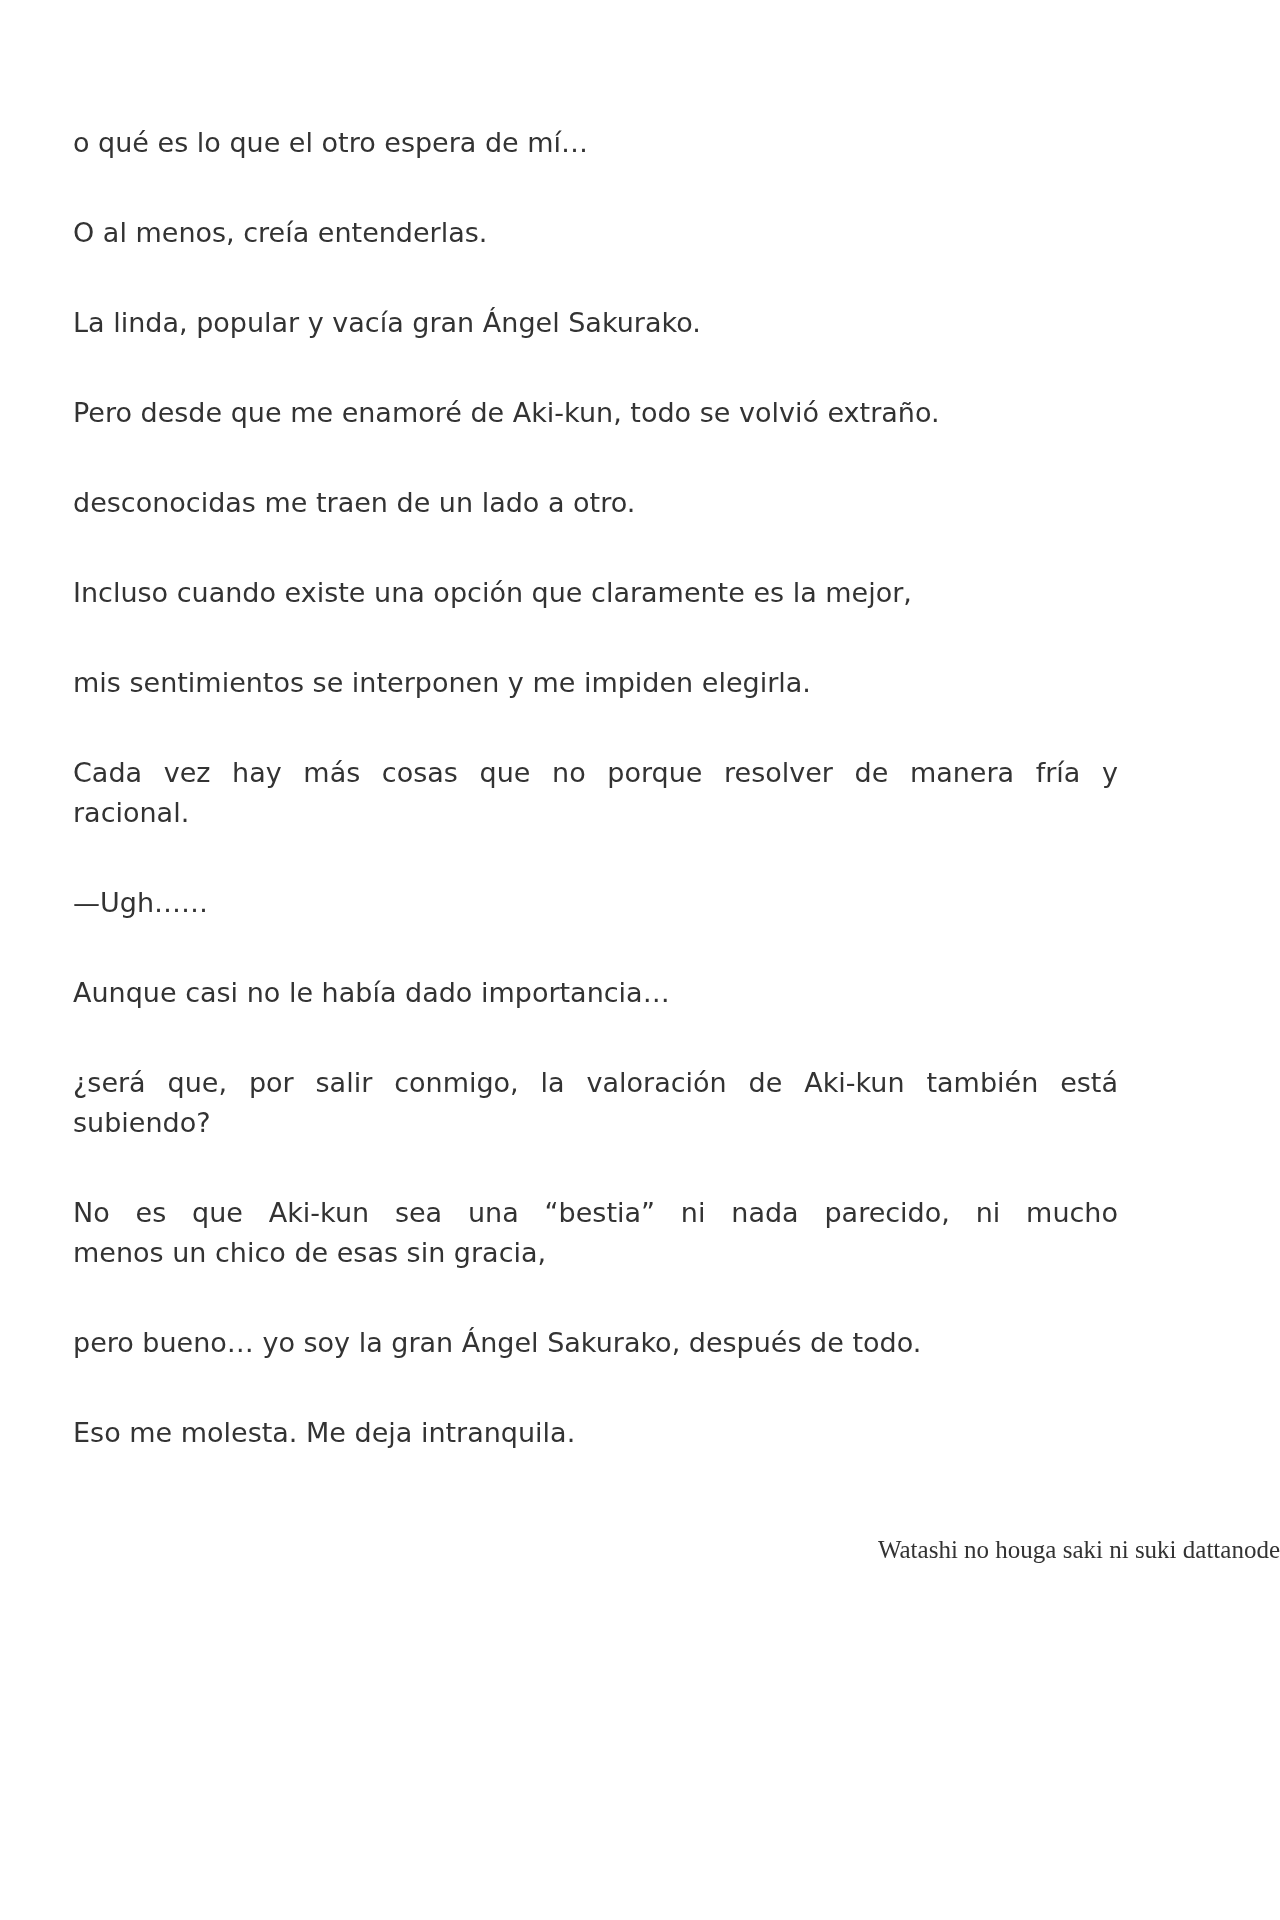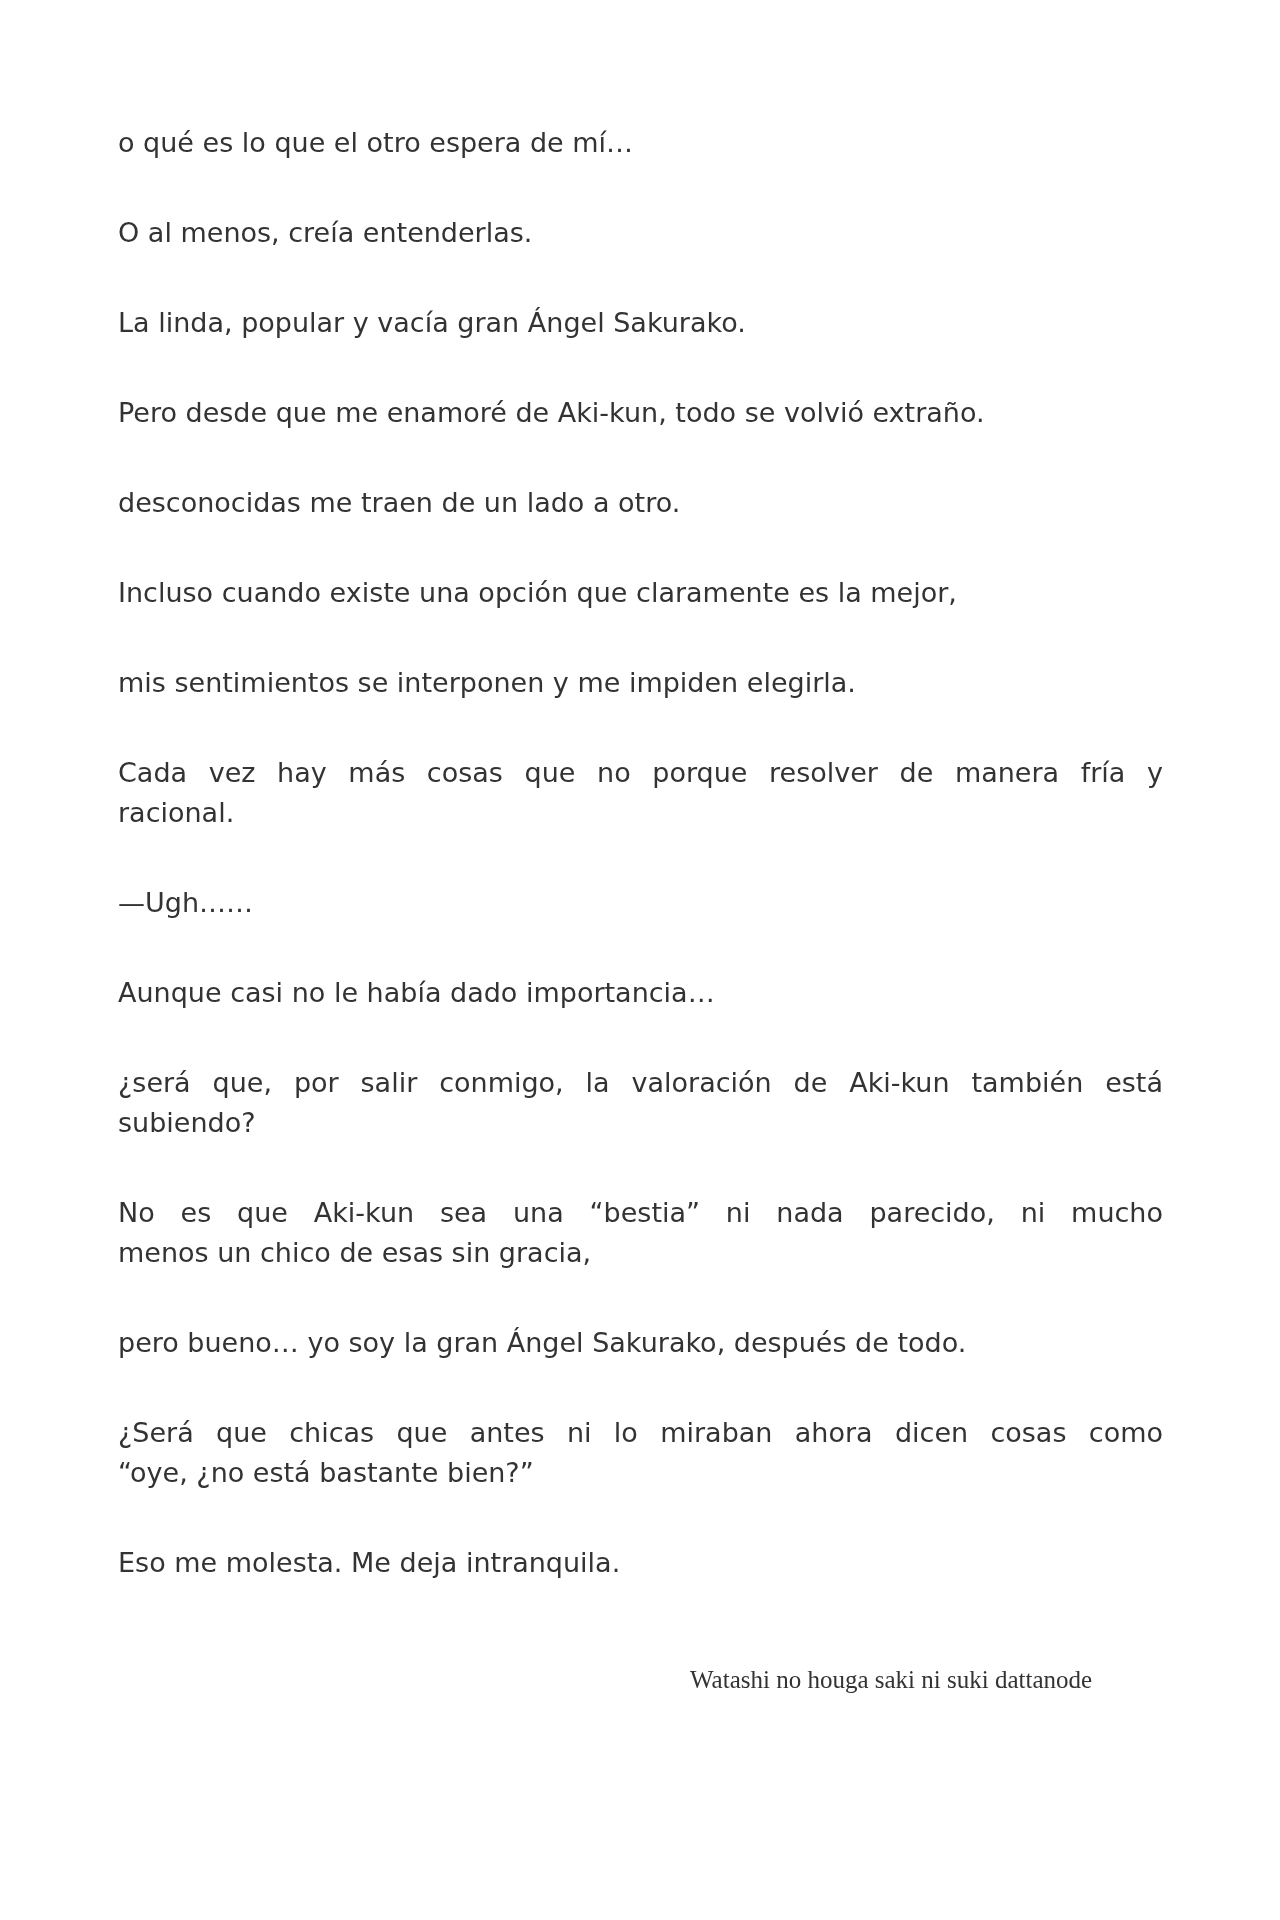--- a/index.html
+++ b/index.html
@@ -9,42 +9,42 @@
   }
   body {
     width: 1280px;
     height: 1920px;
     position: relative;
     font-family: "DejaVu Sans", sans-serif;
     color: #333333;
     overflow: hidden;
   }
   .content {
-    margin-left: 118px;
+    margin-left: 73px;
     width: 1045px;
     padding-top: 123px;
   }
   p.para {
     margin: 0 0 50px 0;
     font-size: 27px;
     line-height: 40px;
     font-weight: 400;
   }
   .tline {
     display: block;
     text-align: left;
   }
   .tline.just {
     text-align: justify;
     text-align-last: justify;
   }
   .footer {
     width: 590px;
     margin: 80px 0 0 auto;
-    text-align: left;
+    text-align: right;
     font-family: "Liberation Serif", serif;
     font-size: 25px;
     line-height: 34px;
     color: #333333;
   }
   .footer .footer-line {
     display: block;
   }
 </style>
 </head>
@@ -87,23 +87,19 @@
       <span class="tline">subiendo?</span>
     </p>
     <p class="para">
       <span class="tline just">No es que Aki-kun sea una “bestia” ni nada parecido, ni mucho</span>
       <span class="tline">menos un chico de esas sin gracia,</span>
     </p>
     <p class="para">
       <span class="tline">pero bueno… yo soy la gran Ángel Sakurako, después de todo.</span>
     </p>
     <p class="para">
-      <span class="tline just">¿Será que chicas que antes ni lo miraban ahora dicen cosas como</span>
-      <span class="tline">“oye, ¿no está bastante bien?”</span>
-    </p>
-    <p class="para">
       <span class="tline">Eso me molesta. Me deja intranquila.</span>
     </p>
   </div>
 
 <div class="footer">
   <span class="footer-line">Watashi no houga saki ni suki dattanode</span>
 </div>
 
 </body></html>

